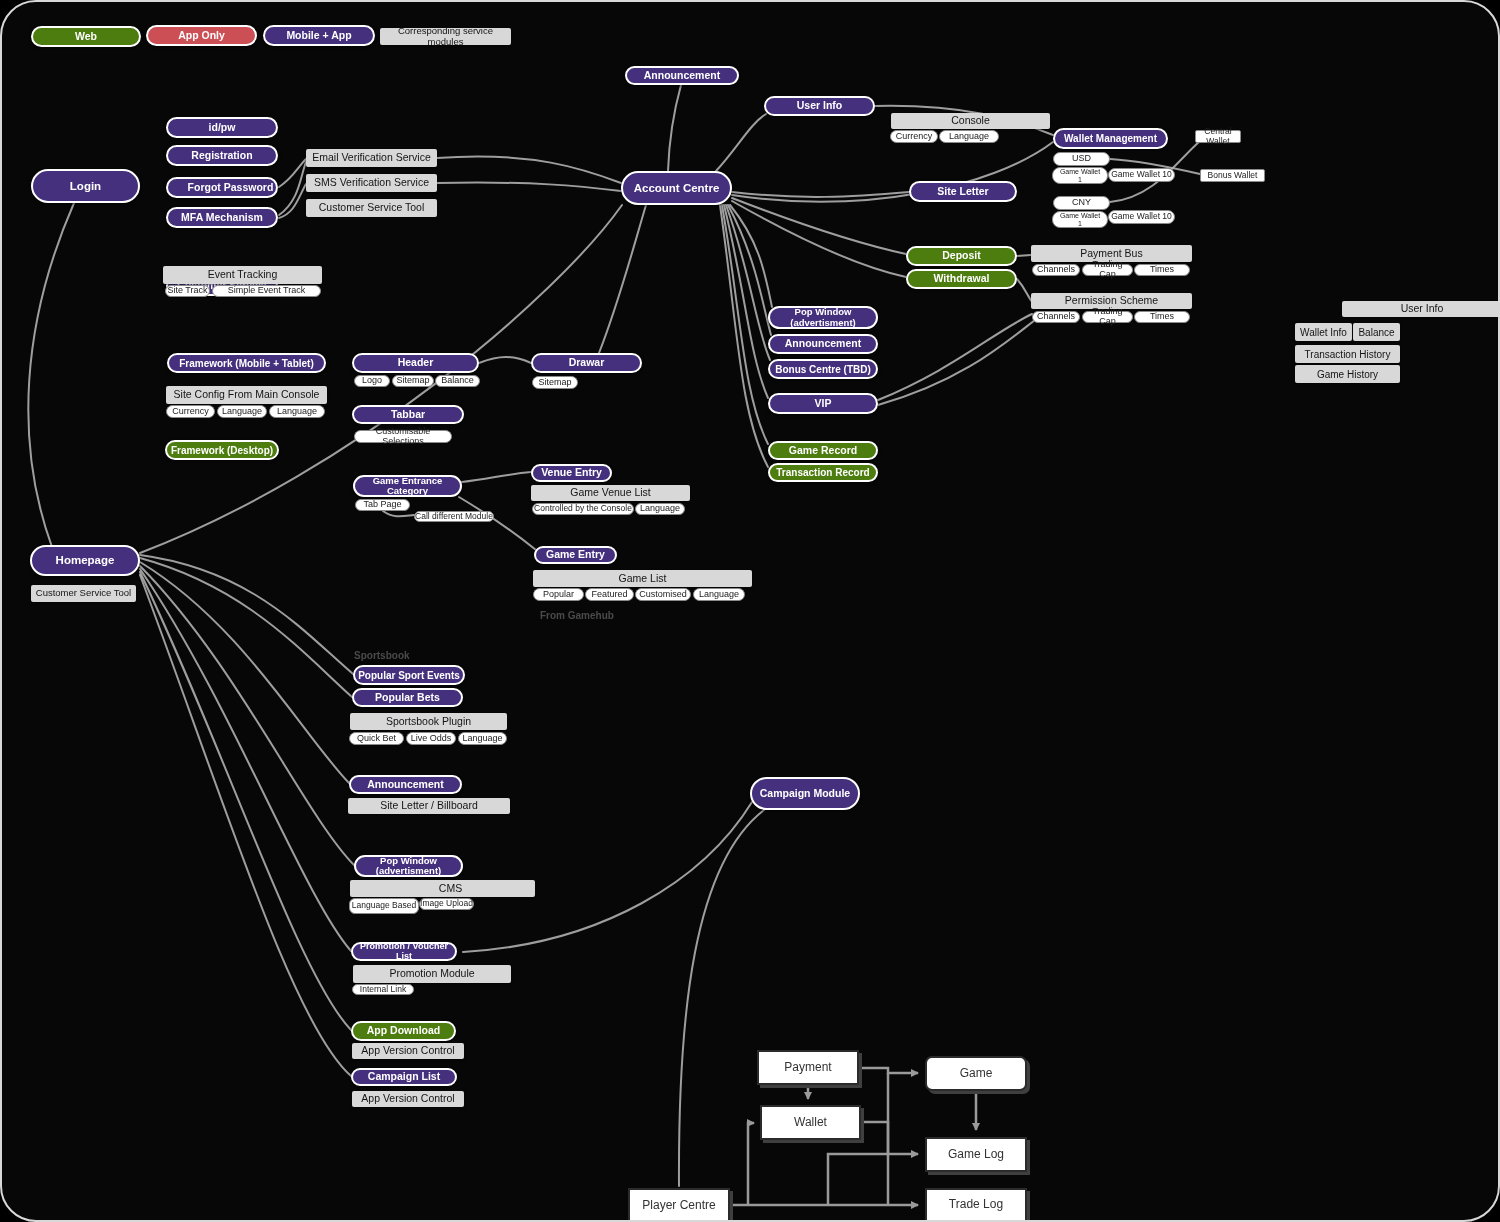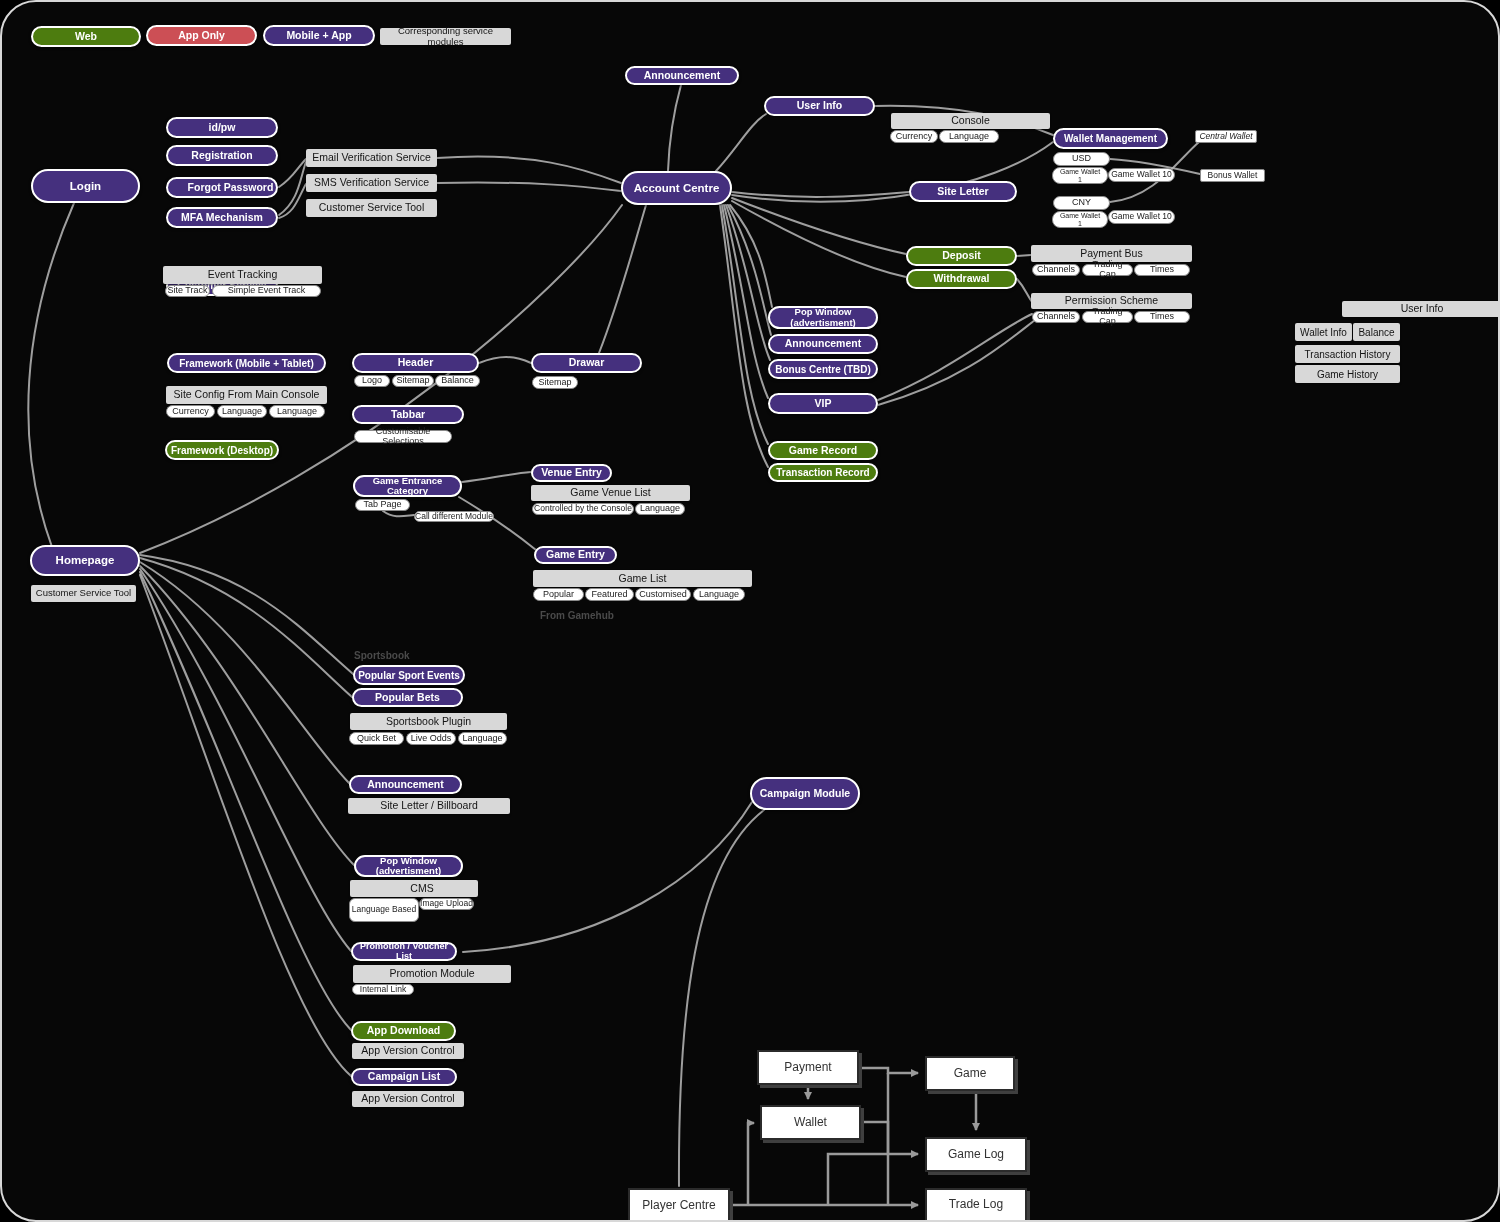--- a/index.html
+++ b/index.html
@@ -125,21 +125,21 @@
       <div class="node module" style="left: 889px; top: 111px; width: 159px; height: 16px;">Console</div>
       <div class="node wpill" style="left: 888px; top: 128px; width: 48px; height: 13px;">Currency</div>
       <div class="node wpill" style="left: 937px; top: 128px; width: 60px; height: 13px;">Language</div>
       <div class="node pill purple big" style="left: 619px; top: 169px; width: 111px; height: 34px;">Account Centre</div>
       <div class="node pill purple" style="left: 907px; top: 179px; width: 108px; height: 21px;">Site Letter</div>
       <div class="node pill purple" style="left: 1051px; top: 126px; width: 115px; height: 21px; font-size: 10px;">Wallet Management</div>
       <div class="node wpill" style="left: 1051px; top: 150px; width: 57px; height: 14px;">USD</div>
       <div class="node wpill" style="left: 1050px; top: 165px; width: 56px; height: 17px; font-size: 7px;">Game Wallet
 1</div>
       <div class="node wpill" style="left: 1106px; top: 166px; width: 67px; height: 14px; font-size: 8.5px;">Game Wallet 10</div>
-      <div class="node wbox" style="left: 1193px; top: 128px; width: 62px; height: 13px; font-style: italic;">Central Wallet</div>
+      <div class="node wbox" style="left: 1193px; top: 128px; width: 46px; height: 13px;">Central Wallet</div>
       <div class="node wbox" style="left: 1198px; top: 167px; width: 65px; height: 13px;">Bonus Wallet</div>
       <div class="node wpill" style="left: 1051px; top: 194px; width: 57px; height: 14px;">CNY</div>
       <div class="node wpill" style="left: 1050px; top: 209px; width: 56px; height: 17px; font-size: 7px;">Game Wallet
 1</div>
       <div class="node wpill" style="left: 1106px; top: 208px; width: 67px; height: 14px; font-size: 8.5px;">Game Wallet 10</div>
       <div class="node pill blue" style="left: 904px; top: 244px; width: 111px; height: 20px;">Deposit</div>
       <div class="node pill blue" style="left: 904px; top: 267px; width: 111px; height: 20px;">Withdrawal</div>
       <div class="node module" style="left: 1029px; top: 243px; width: 161px; height: 17px;">Payment Bus</div>
       <div class="node wpill" style="left: 1030px; top: 262px; width: 48px; height: 12px;">Channels</div>
       <div class="node wpill" style="left: 1080px; top: 262px; width: 51px; height: 12px;">Trading Cap</div>
@@ -194,31 +194,31 @@
       <div class="node pill purple" style="left: 351px; top: 663px; width: 112px; height: 20px; font-size: 10px;">Popular Sport Events</div>
       <div class="node pill purple" style="left: 350px; top: 686px; width: 111px; height: 19px;">Popular Bets</div>
       <div class="node module" style="left: 348px; top: 711px; width: 157px; height: 17px;">Sportsbook Plugin</div>
       <div class="node wpill" style="left: 347px; top: 730px; width: 55px; height: 13px;">Quick Bet</div>
       <div class="node wpill" style="left: 404px; top: 730px; width: 50px; height: 13px;">Live Odds</div>
       <div class="node wpill" style="left: 456px; top: 730px; width: 49px; height: 13px;">Language</div>
       <div class="node pill purple" style="left: 347px; top: 773px; width: 113px; height: 19px;">Announcement</div>
       <div class="node module" style="left: 346px; top: 796px; width: 162px; height: 16px;">Site Letter / Billboard</div>
       <div class="node pill purple" style="left: 352px; top: 853px; width: 109px; height: 22px; font-size: 9.5px;">Pop Window
 (advertisment)</div>
-      <div class="node module" style="left: 348px; top: 878px; width: 128px; height: 17px; padding-left: 16px;">CMS</div>
-      <div class="node wpill" style="left: 347px; top: 896px; width: 70px; height: 24px; font-size: 8.5px; border-radius: 6px;">Language Based</div>
+      <div class="node module" style="left: 348px; top: 878px; width: 185px; height: 17px; padding-left: 16px;">CMS</div>
+      <div class="node wpill" style="left: 347px; top: 896px; width: 70px; height: 16px; font-size: 8.5px; border-radius: 6px;">Language Based</div>
       <div class="node wpill" style="left: 417px; top: 896px; width: 55px; height: 12px; font-size: 8.5px; border-radius: 6px;">Image Upload</div>
       <div class="node pill purple" style="left: 349px; top: 940px; width: 106px; height: 19px; font-size: 9px;">Promotion / Voucher List</div>
       <div class="node module" style="left: 351px; top: 963px; width: 158px; height: 18px;">Promotion Module</div>
       <div class="node wpill" style="left: 350px; top: 982px; width: 62px; height: 11px; font-size: 8.5px;">Internal Link</div>
       <div class="node pill blue" style="left: 349px; top: 1019px; width: 105px; height: 20px;">App Download</div>
       <div class="node module" style="left: 350px; top: 1041px; width: 112px; height: 16px;">App Version Control</div>
       <div class="node pill purple" style="left: 349px; top: 1066px; width: 106px; height: 18px;">Campaign List</div>
       <div class="node module" style="left: 350px; top: 1089px; width: 112px; height: 16px;">App Version Control</div>
       <div class="node pill purple big" style="left: 748px; top: 775px; width: 110px; height: 33px; font-size: 10.5px;">Campaign Module</div>
       <div class="node flow" style="left: 755px; top: 1048px; width: 102px; height: 35px;">Payment</div>
       <div class="node flow" style="left: 758px; top: 1103px; width: 101px; height: 35px;">Wallet</div>
-      <div class="node flow" style="left: 923px; top: 1054px; width: 90px; height: 35px;">Game</div>
+      <div class="node flow" style="left: 923px; top: 1054px; width: 102px; height: 35px; border-radius: 7px;">Game</div>
       <div class="node flow" style="left: 923px; top: 1135px; width: 102px; height: 35px;">Game Log</div>
       <div class="node flow" style="left: 626px; top: 1186px; width: 102px; height: 35px;">Player Centre</div>
       <div class="node flow" style="left: 923px; top: 1186px; width: 102px; height: 34px;">Trade Log</div>
     </div>
 </div>
 
 </body></html>

